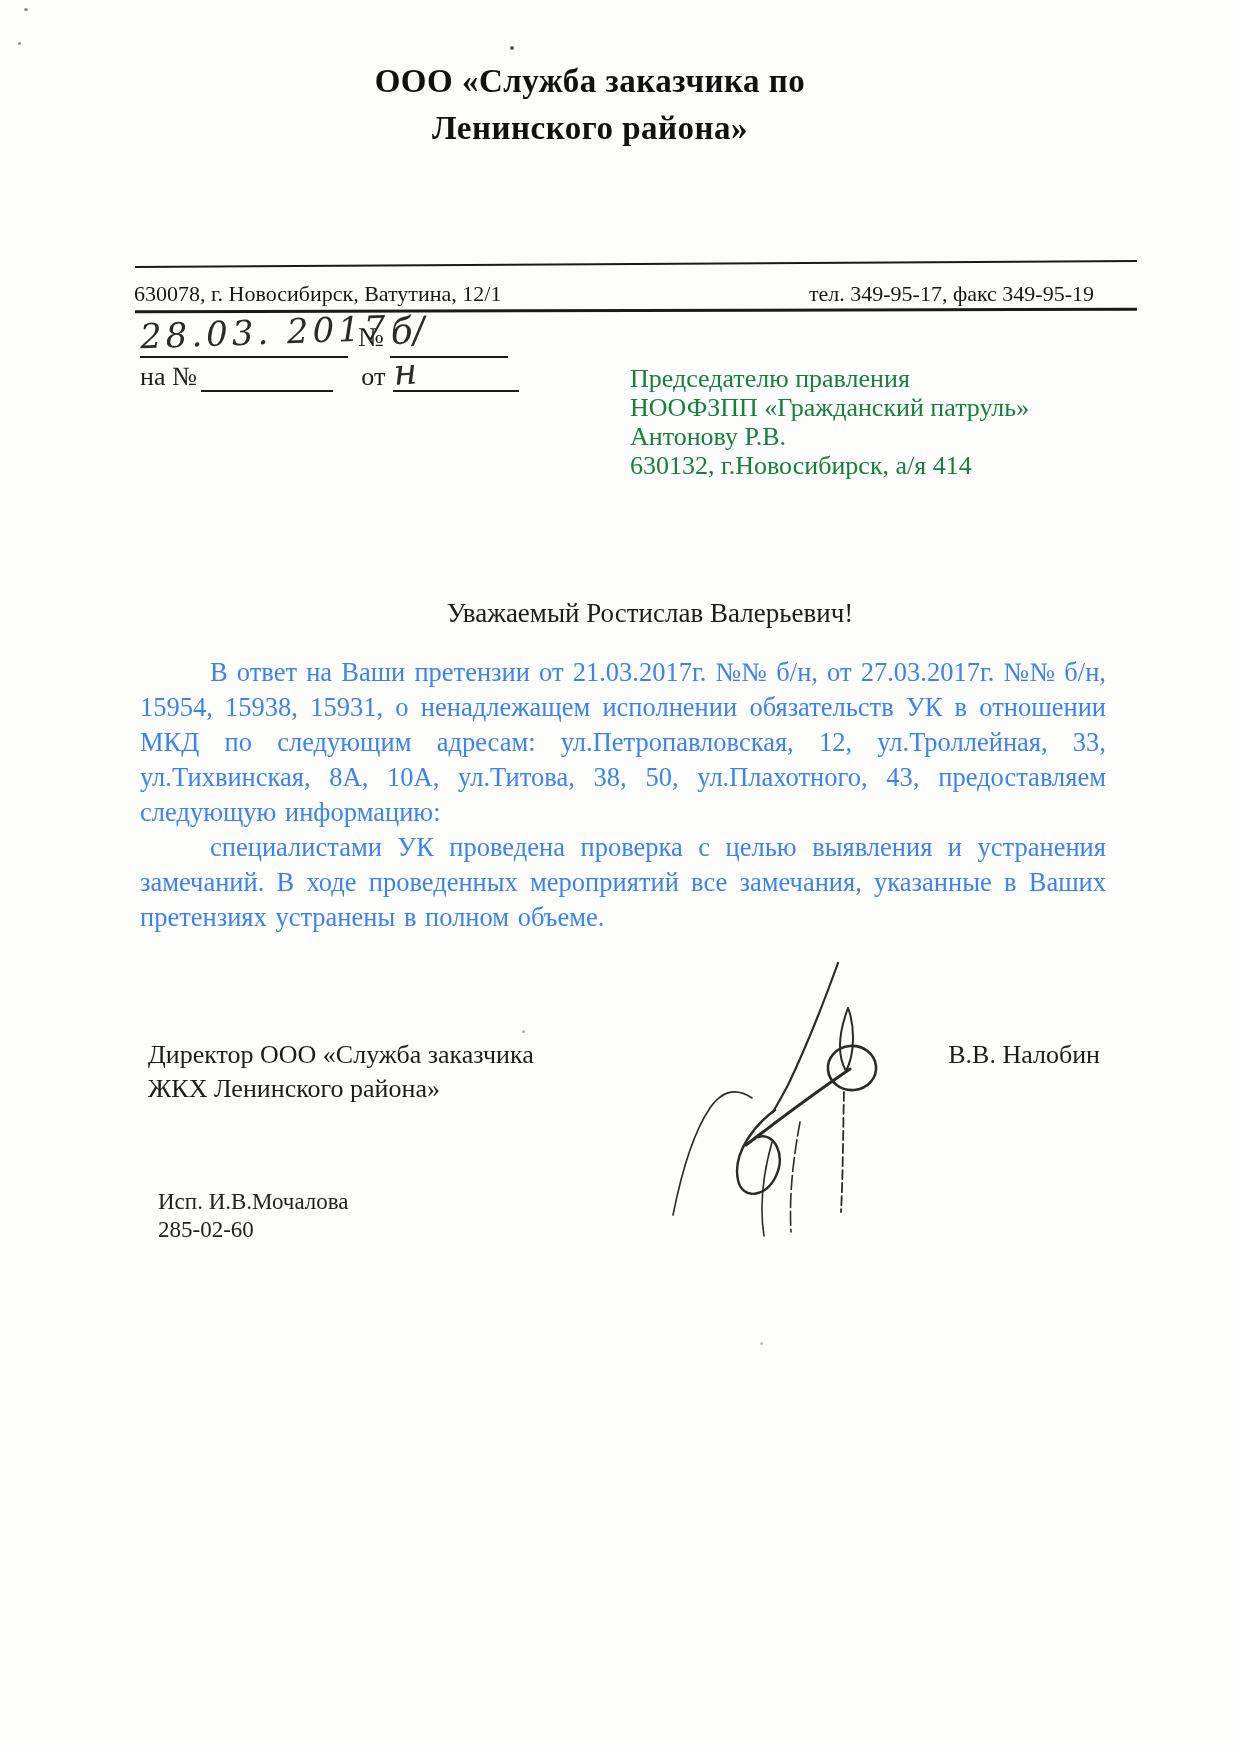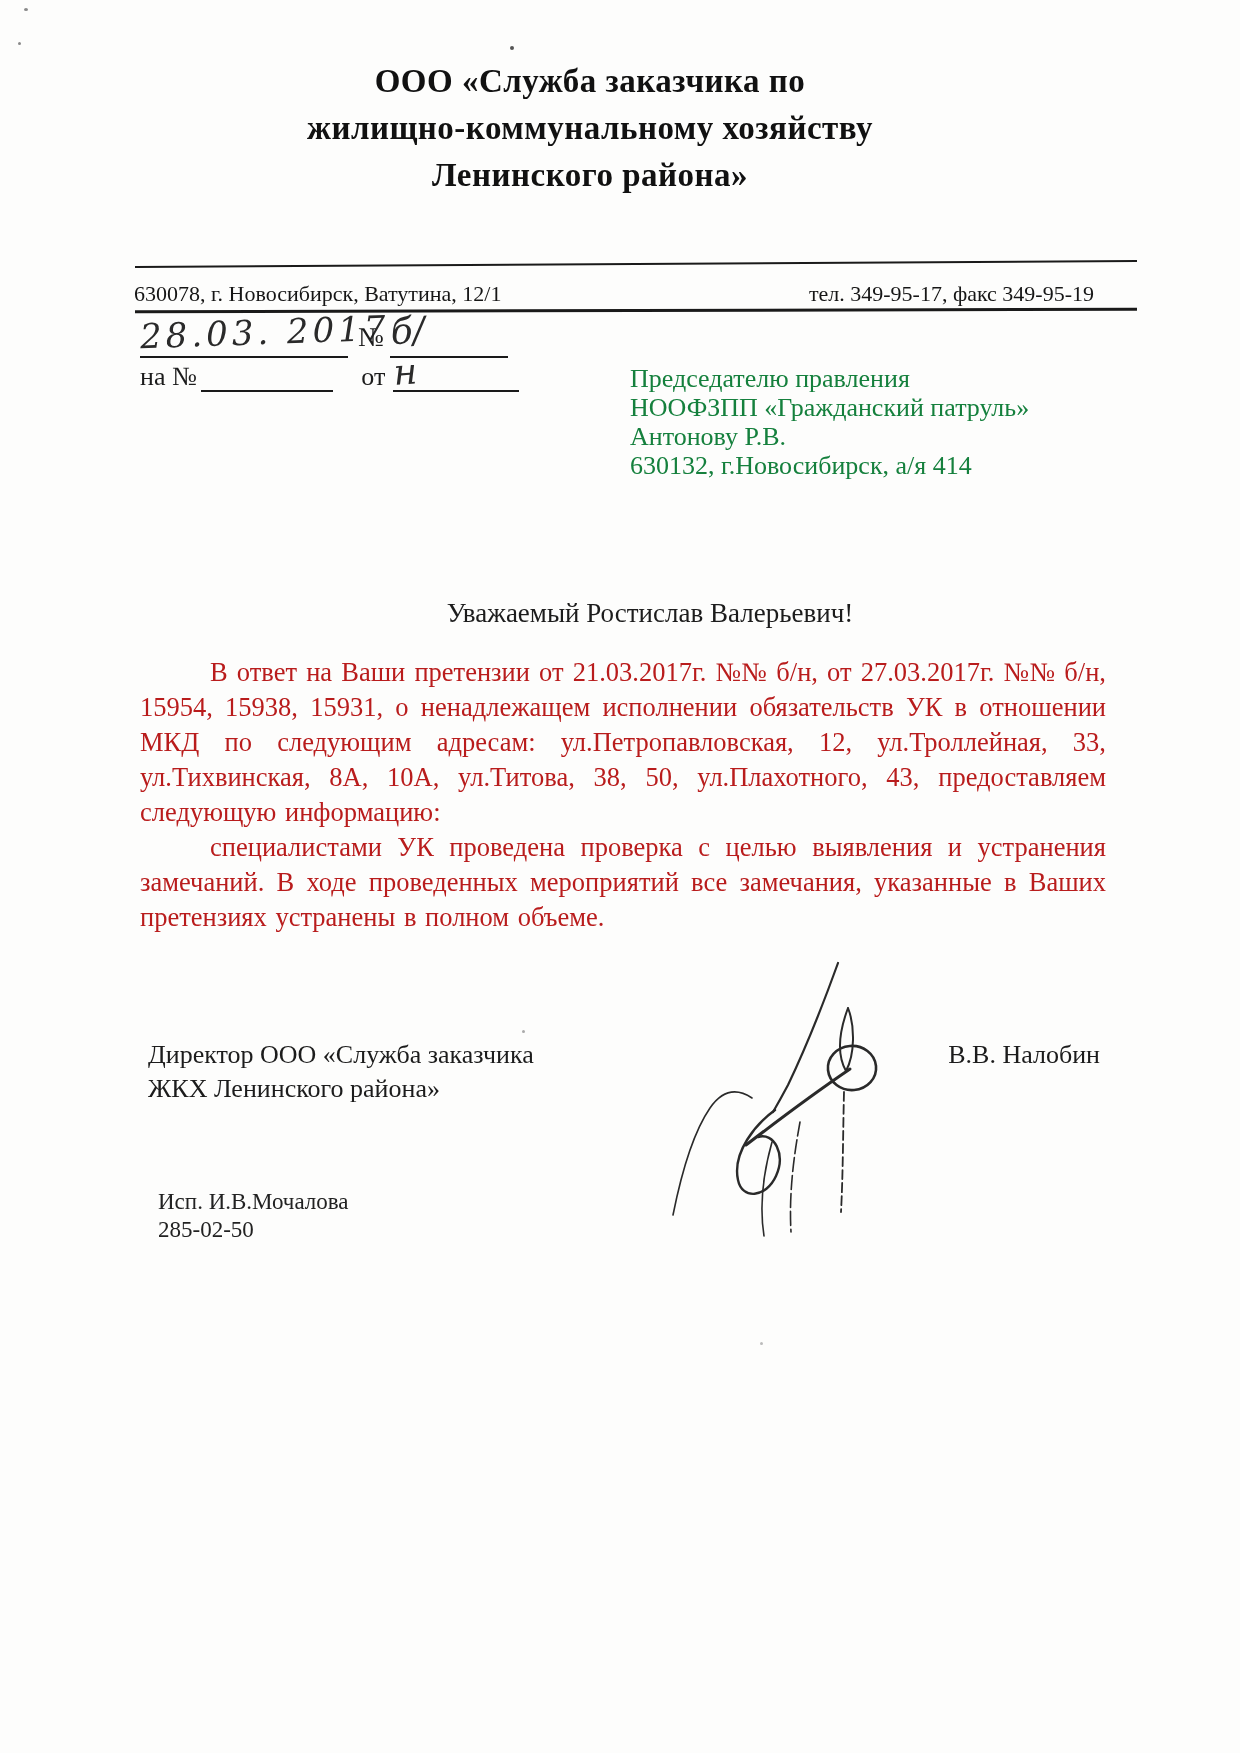--- a/index.html
+++ b/index.html
@@ -71,21 +71,21 @@
   .recipient div { white-space: nowrap; }
 
   
   .greeting {
     position: absolute; top: 598px; left: 170px; width: 960px;
     text-align: center; font-size: 27px;
   }
   .body-text {
     position: absolute; top: 655px; left: 140px; width: 966px;
     font-size: 26.5px; line-height: 35px;
-    text-align: justify; color: #b91c1c;
+    text-align: justify; color: #3b82f6;
   }
   .body-text p { text-indent: 70px; word-spacing: 2px; }
 
   
   .sig-row { position: absolute; top: 1038px; left: 148px; width: 952px; font-size: 26px; line-height: 34px; }
   .sig-title { position: absolute; left: 0; top: 0; }
   .sig-name { position: absolute; right: 0; top: 0; white-space: nowrap; }
   .sig-svg { position: absolute; left: 560px; top: 840px; }
 
   
@@ -105,21 +105,20 @@
 <div class="page">
 
   <div class="speck sp1"></div>
   <div class="speck sp2"></div>
   <div class="speck sp3"></div>
   <div class="speck sp4"></div>
   <div class="speck sp5"></div>
 
   <div class="org-title">
     <div>ООО «Служба заказчика по</div>
-    <div>жилищно-коммунальному хозяйству</div>
     <div>Ленинского района»</div>
   </div>
 
   <div class="rule rule-1"></div>
   <div class="address-row">
     <span>630078, г. Новосибирск, Ватутина, 12/1</span>
     <span>тел. 349-95-17, факс 349-95-19</span>
   </div>
   <div class="rule rule-2"></div>
 
@@ -167,16 +166,16 @@
   <div class="sig-row">
     <div class="sig-title">
       <div>Директор ООО «Служба заказчика</div>
       <div>ЖКХ Ленинского района»</div>
     </div>
     <div class="sig-name">В.В. Налобин</div>
   </div>
 
   <div class="executor">
     <div>Исп. И.В.Мочалова</div>
-    <div>285-02-50</div>
+    <div>285-02-60</div>
   </div>
 
 </div>
 
 </body></html>

